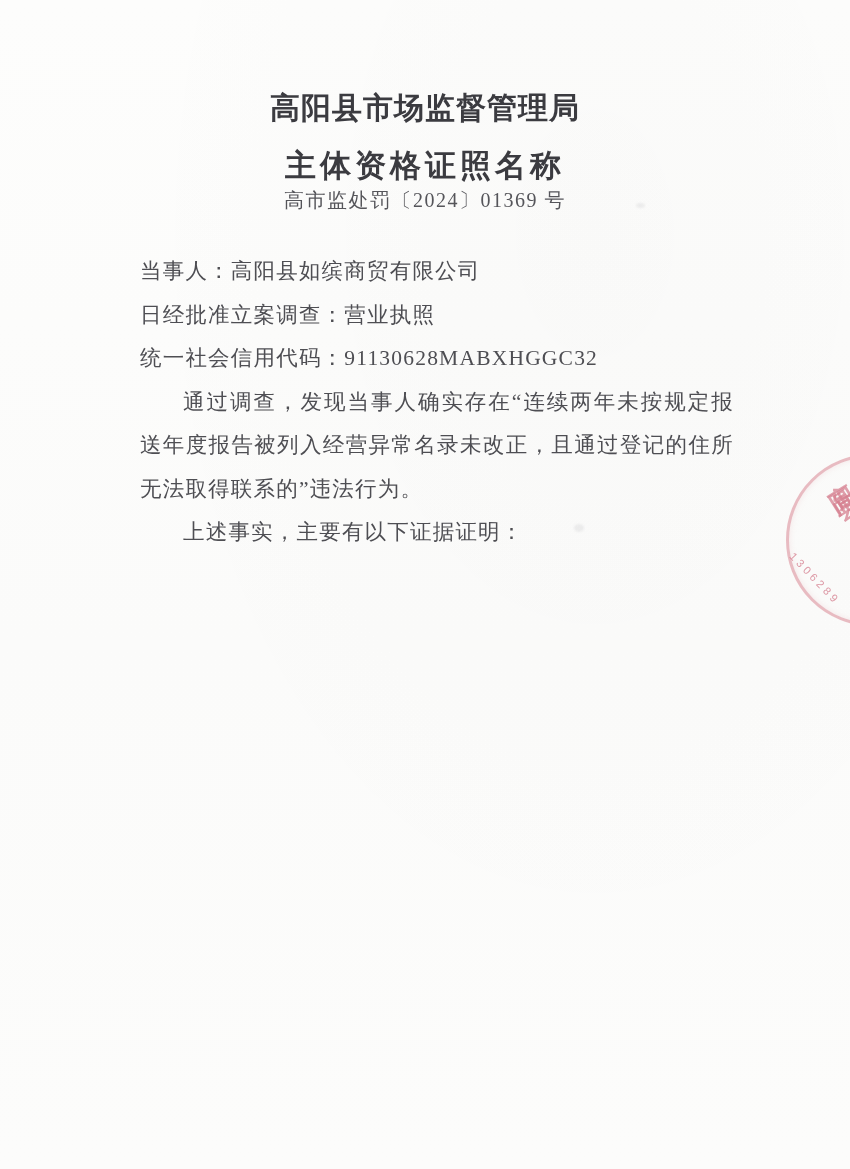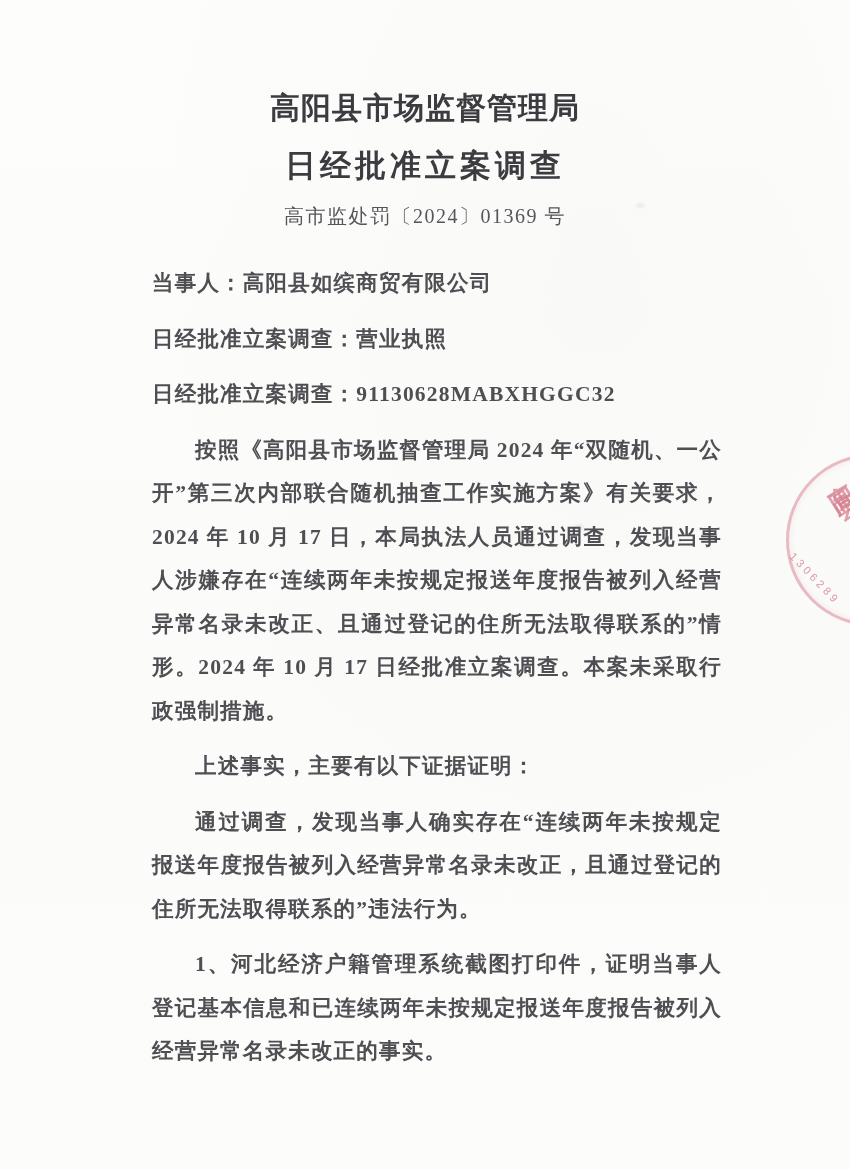--- a/index.html
+++ b/index.html
@@ -33,40 +33,38 @@
     color: #3b3b40;
   }
   .title-line2 {
     margin-top: 16px;
     font-size: 31px;
     font-weight: 700;
     letter-spacing: 4px;
     color: #3b3b40;
   }
   .doc-number {
-    margin-top: 16px;
     font-size: 20px;
     letter-spacing: 1.5px;
     color: #55555a;
   }
   .body-text {
     position: absolute;
     left: 140px;
     top: 250px;
     width: 594px;
     font-size: 21.5px;
     line-height: 43.5px;
     letter-spacing: 1.2px;
     text-align: justify;
     color: #4e4e53;
   }
   .body-text p {
-    margin: 12px;
+    margin: 0;
     padding: 0;
-    font-weight: bold;
   }
   .body-text p.para {
     text-indent: 2em;
   }
   
   .seal {
     position: absolute;
     left: 786px;
     top: 454px;
     width: 172px;
@@ -112,33 +110,31 @@
     filter: blur(1px);
   }
 </style>
 </head>
 <body>
 
 <div class="page">
 
   <div class="title-block">
     <div class="title-line1">高阳县市场监督管理局</div>
-    <div class="title-line2">日经批准立案调查</div>
+    <div class="title-line2">主体资格证照名称</div>
     <div class="doc-number">高市监处罚〔2024〕01369 号</div>
   </div>
 
   <div class="body-text">
     <p class="info">当事人：高阳县如缤商贸有限公司</p>
     <p class="info">日经批准立案调查：营业执照</p>
-    <p class="info">日经批准立案调查：91130628MABXHGGC32</p>
+    <p class="info">统一社会信用代码：91130628MABXHGGC32</p>
 
-    <p class="para">按照《高阳县市场监督管理局 2024 年“双随机、一公开”第三次内部联合随机抽查工作实施方案》有关要求，2024 年 10 月 17 日，本局执法人员通过调查，发现当事人涉嫌存在“连续两年未按规定报送年度报告被列入经营异常名录未改正、且通过登记的住所无法取得联系的”情形。2024 年 10 月 17 日经批准立案调查。本案未采取行政强制措施。</p>
+    <p class="para">通过调查，发现当事人确实存在“连续两年未按规定报送年度报告被列入经营异常名录未改正，且通过登记的住所无法取得联系的”违法行为。</p>
     <p class="para">上述事实，主要有以下证据证明：</p>
-    <p class="para">通过调查，发现当事人确实存在“连续两年未按规定报送年度报告被列入经营异常名录未改正，且通过登记的住所无法取得联系的”违法行为。</p>
-    <p class="para">1、河北经济户籍管理系统截图打印件，证明当事人登记基本信息和已连续两年未按规定报送年度报告被列入经营异常名录未改正的事实。</p>
   </div>
 
   <div class="seal">
     <div class="seal-ring"></div>
     <div class="seal-text">高阳县</div>
     <div class="seal-code">1306289</div>
   </div>
 
   <div class="scan-smudge" style="left:574px; top:524px; width:10px; height:8px;"></div>
   <div class="scan-smudge" style="left:636px; top:203px; width:9px; height:5px;"></div>

